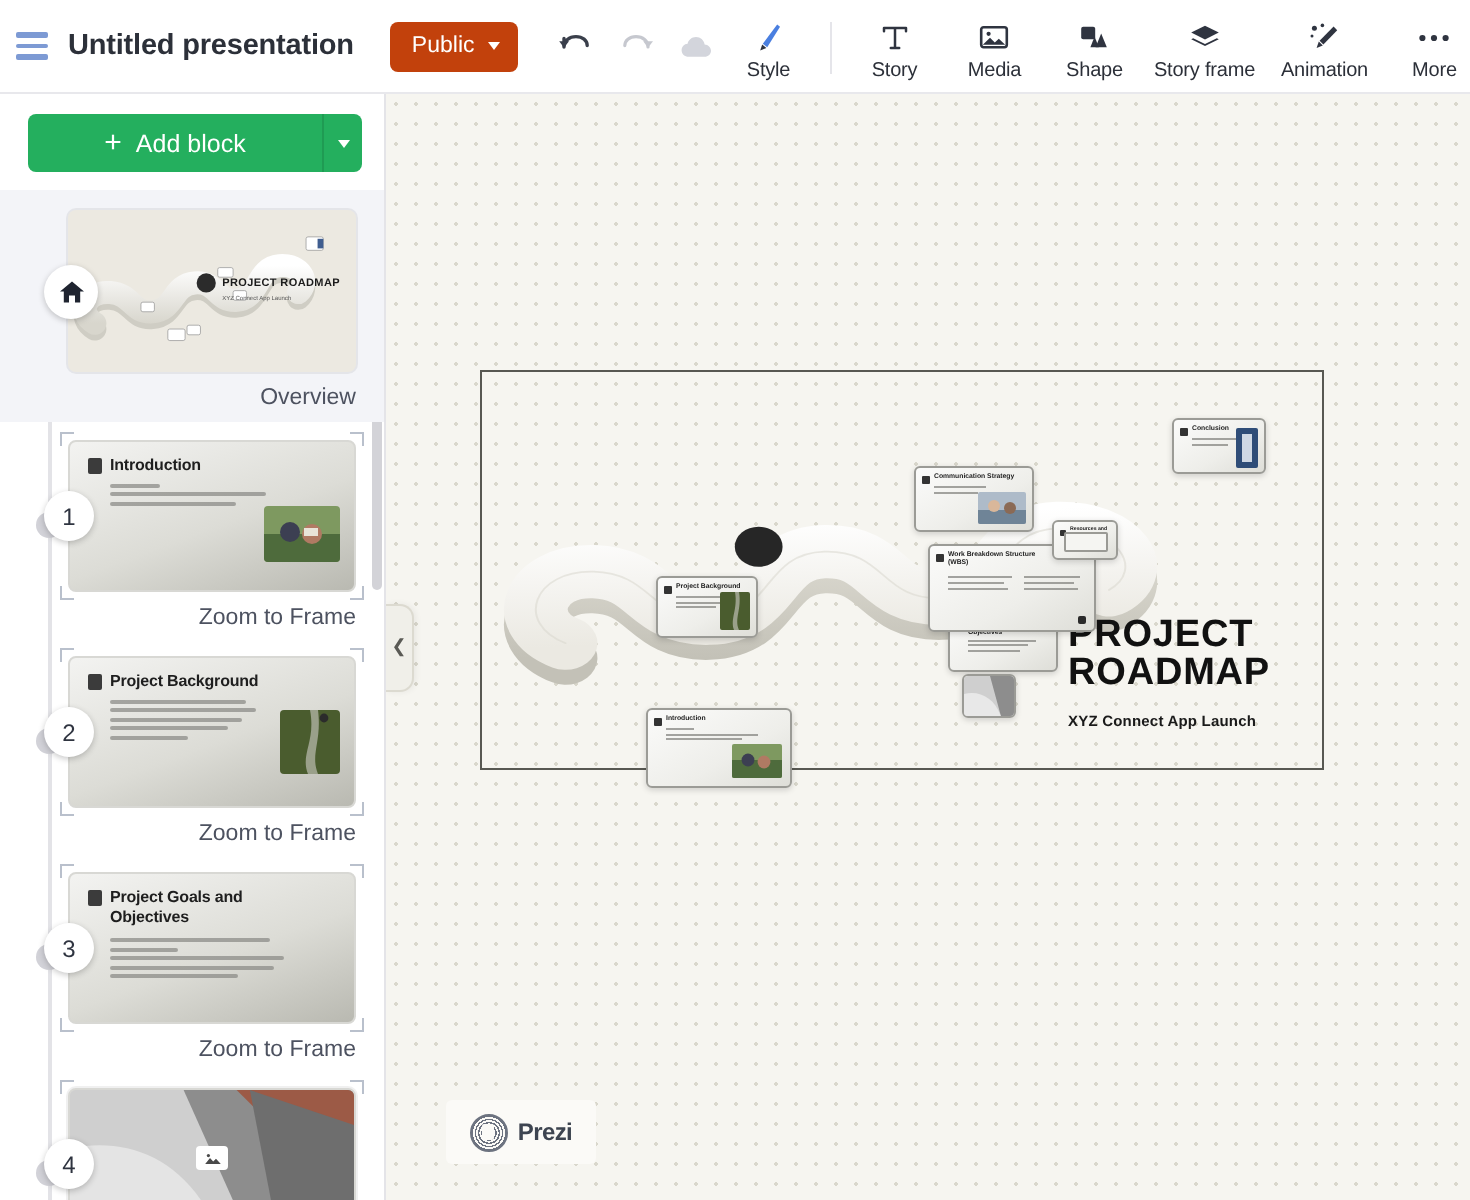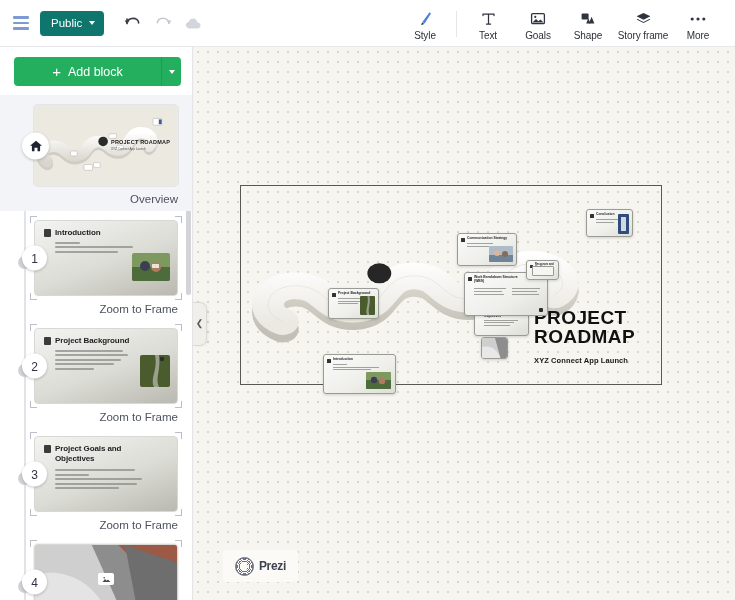--- a/index.html
+++ b/index.html
@@ -40,21 +40,21 @@
     font-weight: 700;
     color: #2c3039;
     letter-spacing: -0.1px;
     margin-left: 4px;
     margin-right: 18px;
     white-space: nowrap;
     cursor: text;
   }
 
   .public-btn {
-    background: #0f766e;
+    background: #c2410c;
     color: #ffffff;
     border: none;
     border-radius: 4px;
     height: 25px;
     padding: 0 9px 0 11px;
     font-size: 11.5px;
     font-family: "Liberation Sans", sans-serif;
     display: flex; align-items: center; gap: 7px;
     cursor: pointer;
     font-weight: 400;
@@ -369,20 +369,21 @@
 <div class="app">
 
   <div class="header">
 
     <div class="hamburger">
       <span></span>
       <span></span>
       <span></span>
     </div>
 
+    <div class="doc-title">Untitled presentation</div>
 
     <button class="public-btn">
       <span>Public</span>
       <i class="caret"></i>
     </button>
 
     <div class="hist">
       <div class="icon-btn">
         <svg width="17" height="14" viewBox="0 0 17 14">
           <path d="M3 7.5 L3 3.2 M3 7.5 C3 4.4 5.6 2.3 9 2.3 C12.3 2.3 14.6 4.2 14.6 6.8" stroke="#3a3f4b" stroke-width="1.7" fill="none" stroke-linecap="round"></path>
@@ -415,32 +416,32 @@
       </div>
 
       <div class="tool-sep"></div>
 
       <div class="tool">
         <span class="glyph">
           <svg width="15" height="15" viewBox="0 0 15 15">
             <path d="M2 3 L13 3 M7.5 3 L7.5 13 M5.4 13 L9.6 13 M2 3 L2 4.6 M13 3 L13 4.6" stroke="#2f3440" stroke-width="1.25" fill="none" stroke-linecap="round"></path>
           </svg>
         </span>
-        <span class="tlabel">Text</span>
+        <span class="tlabel">Story</span>
       </div>
 
       <div class="tool">
         <span class="glyph">
           <svg width="16" height="15" viewBox="0 0 16 15">
             <rect x="1.6" y="2.6" width="12.8" height="10" rx="1.2" fill="none" stroke="#2f3440" stroke-width="1.3"></rect>
             <circle cx="5.3" cy="5.9" r="1.05" fill="#2f3440"></circle>
             <path d="M2.4 11.4 L6 7.9 L8.4 10.2 L10.4 8.4 L13.6 11.4 Z" fill="#2f3440"></path>
           </svg>
         </span>
-        <span class="tlabel">Goals</span>
+        <span class="tlabel">Media</span>
       </div>
 
       <div class="tool">
         <span class="glyph">
           <svg width="16" height="15" viewBox="0 0 16 15">
             <rect x="1.6" y="2.4" width="7" height="6.2" rx="1" fill="#2f3440"></rect>
             <path d="M10.4 12.6 L6.2 12.6 L8.3 7.2 Z" fill="#2f3440"></path>
             <path d="M14.4 12.6 L8.8 12.6 L11.6 5.8 Z" fill="#2f3440"></path>
           </svg>
         </span>
@@ -450,20 +451,32 @@
       <div class="tool wide">
         <span class="glyph">
           <svg width="17" height="16" viewBox="0 0 17 16">
             <path d="M8.5 1.9 L15.4 5.3 L8.5 8.7 L1.6 5.3 Z" fill="#2f3440"></path>
             <path d="M2.6 8.1 L8.5 11 L14.4 8.1 L15.4 8.6 L8.5 12 L1.6 8.6 Z" fill="#2f3440"></path>
           </svg>
         </span>
         <span class="tlabel">Story frame</span>
       </div>
 
+      <div class="tool wide">
+        <span class="glyph">
+          <svg width="17" height="16" viewBox="0 0 17 16">
+            <path d="M12.8 2.3 L5.8 9.4 L7.7 11.3 L14.6 4.1 Z" fill="#2f3440"></path>
+            <path d="M5.4 9.8 L4.3 13 L7.4 11.8 Z" fill="#2f3440"></path>
+            <circle cx="3.2" cy="3.1" r="1.25" fill="#2f3440"></circle>
+            <circle cx="7.2" cy="1.7" r=".9" fill="#2f3440"></circle>
+            <circle cx="2" cy="7" r=".75" fill="#2f3440"></circle>
+          </svg>
+        </span>
+        <span class="tlabel">Animation</span>
+      </div>
 
       <div class="tool">
         <span class="glyph">
           <svg width="18" height="8" viewBox="0 0 18 8">
             <circle cx="3.2" cy="4" r="1.55" fill="#2f3440"></circle>
             <circle cx="9" cy="4" r="1.55" fill="#2f3440"></circle>
             <circle cx="14.8" cy="4" r="1.55" fill="#2f3440"></circle>
           </svg>
         </span>
         <span class="tlabel">More</span>

